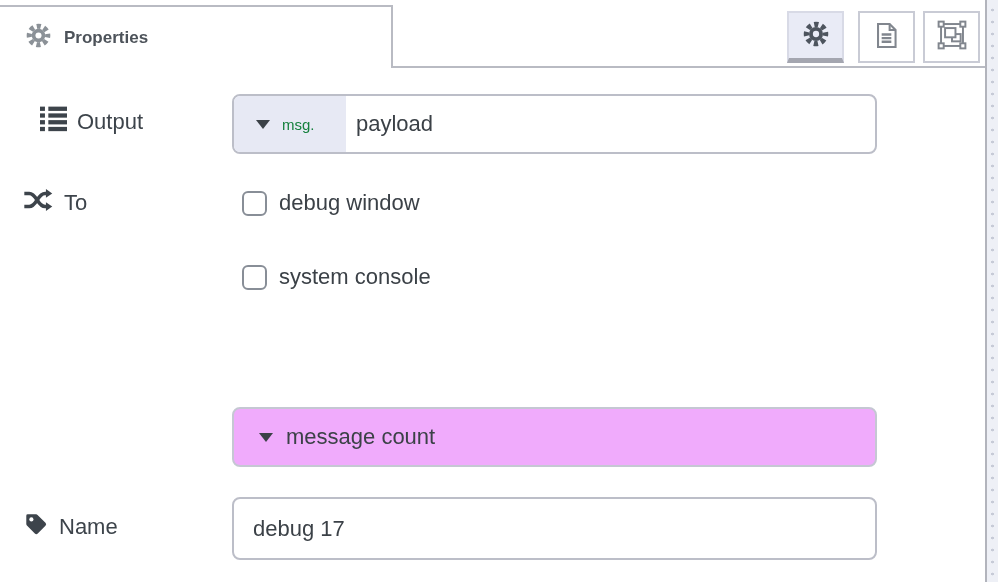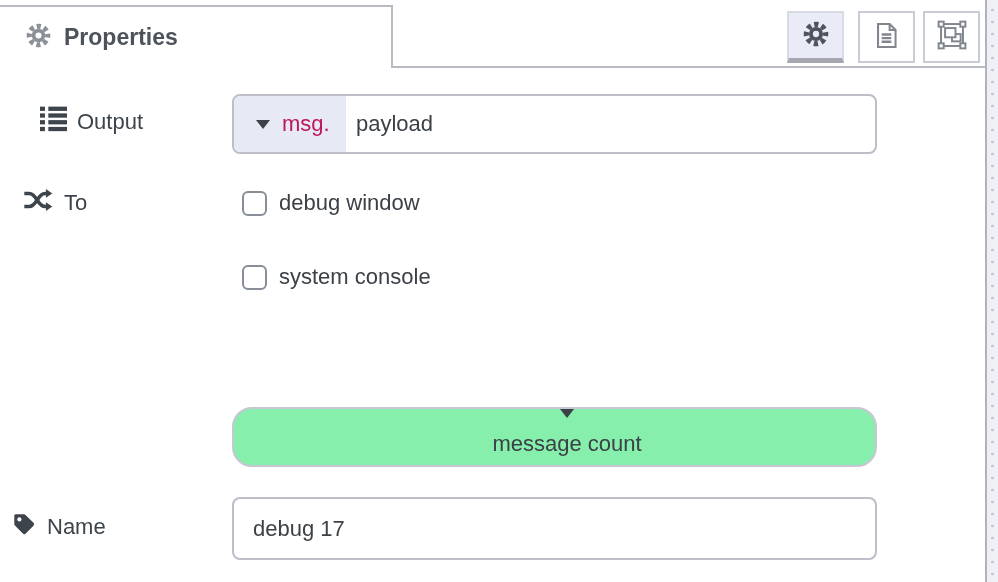--- a/index.html
+++ b/index.html
@@ -22,21 +22,21 @@
     width: 396px; height: 63px;
     background: #fff;
     border: 2px solid #b9bbc3;
     border-bottom: none;
     display: flex;
     align-items: center;
     gap: 12px;
     padding-left: 26px;
   }
   .tab-title {
-    font-size: 23px;
+    font-size: 17px;
     font-weight: bold;
     color: #4d535a;
   }
   .header-line {
     position: absolute;
     top: 66px; left: 392px; width: 595px; height: 2px;
     background: #b9bbc3;
   }
 
   .tb-btn {
@@ -80,21 +80,21 @@
     position: absolute;
     display: flex;
     align-items: center;
     gap: 10px;
     font-size: 22px;
     color: #3d444b;
     height: 34px;
   }
   .lbl-output { left: 20px; top: 105px; margin-left: 20px; }
   .lbl-to     { left: 23px; top: 186px; }
-  .lbl-name   { left: 12px; top: 510px; }
+  .lbl-name   { left: 24px; top: 510px; }
 
   .typed-input {
     position: absolute;
     left: 232px; top: 94px;
     width: 645px; height: 60px;
     border: 2px solid #bcbec8;
     border-radius: 8px;
     background: #fff;
     display: flex;
     align-items: center;
@@ -109,21 +109,21 @@
     gap: 12px;
     cursor: pointer;
     flex: none;
   }
   .typed-value {
     padding-left: 10px;
     font-size: 22px;
     color: #3b4147;
     white-space: nowrap;
   }
-  .prefix-text { font-size: 22px; color: #be185d; }
+  .prefix-text { font-size: 15px; color: #15803d; }
 
   .caret {
     width: 0; height: 0;
     border-left: 7px solid transparent;
     border-right: 7px solid transparent;
     border-top: 9px solid #3b4147;
     flex: none;
   }
 
   .checkbox-row {
@@ -152,31 +152,30 @@
     background: #2e7ff0;
     border-color: #2e7ff0;
   }
   .checkbox.checked .check { display: block; }
   .checkbox-label { font-size: 22px; color: #3b4147; }
 
   .select-btn {
     position: absolute;
     left: 232px; top: 407px;
     width: 645px; height: 60px;
-    background: #86efac;
+    background: #f0abfc;
     border: 2px solid #c5c7d3;
-    border-radius: 20px;
+    border-radius: 8px;
     display: flex;
     align-items: center;
     gap: 13px;
     padding-left: 25px;
     font-size: 22px;
     color: #3b4147;
     cursor: pointer;
-    flex-direction: column;
   }
 
   .text-input {
     position: absolute;
     left: 232px; top: 497px;
     width: 645px; height: 63px;
     border: 2px solid #bcbec8;
     border-radius: 8px;
     background: #fff;
     font-size: 22px;

